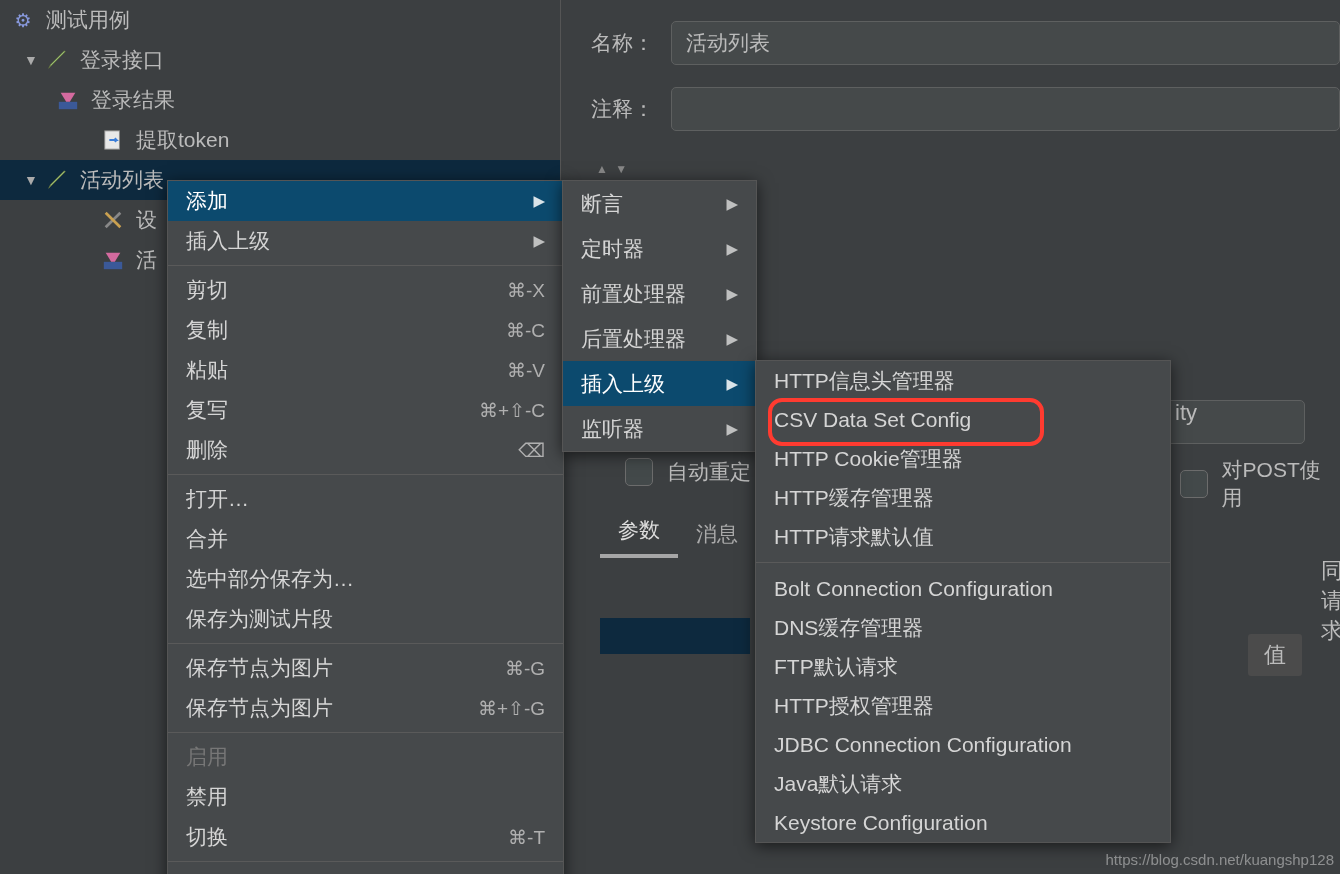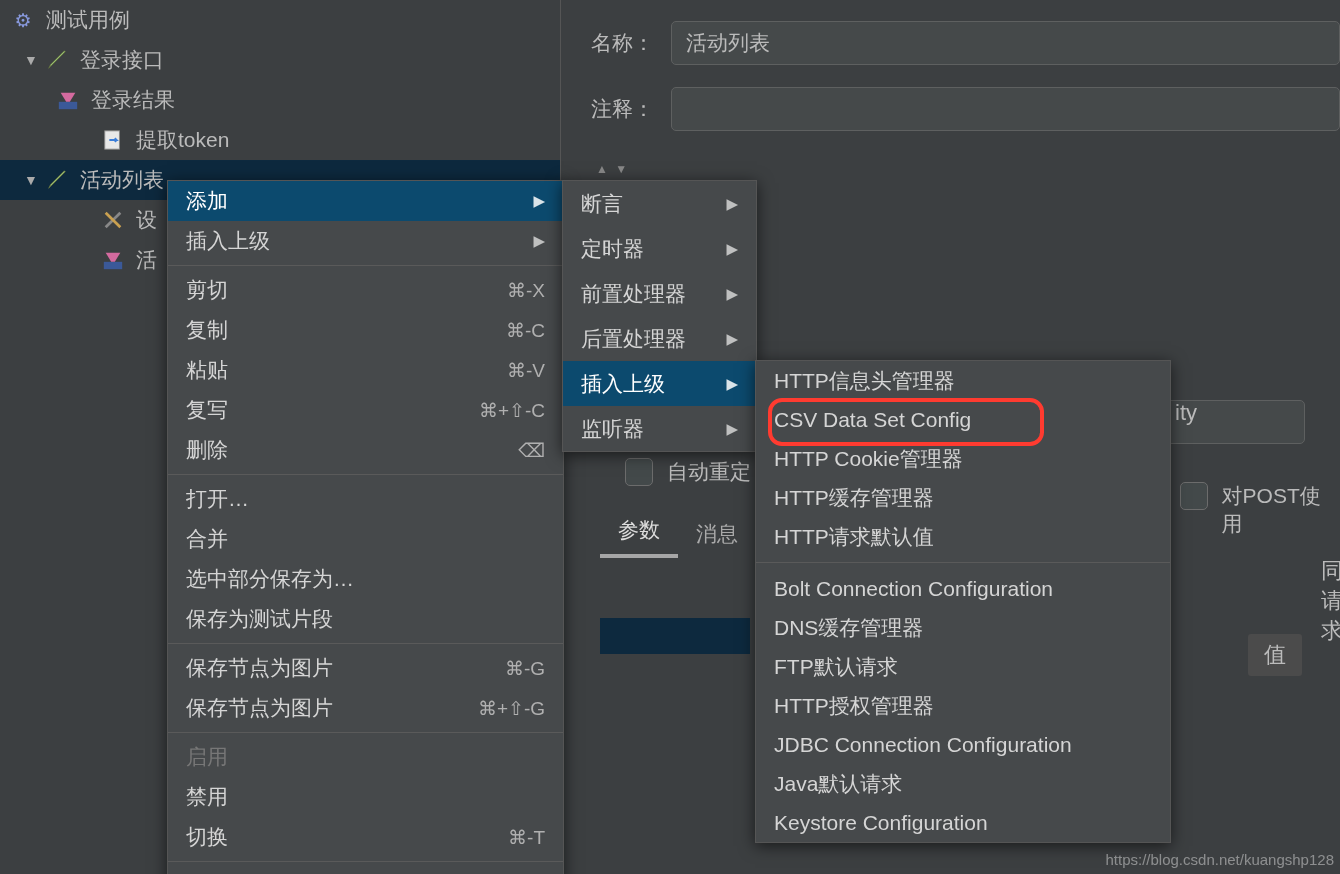--- a/index.html
+++ b/index.html
@@ -20,21 +20,21 @@
 .form-input { flex: 1; height: 44px; background: #45494a; border: 1px solid #5e6060; border-radius: 5px; color: #bbb; padding: 0 14px; font-size: 21px; }
 
 .collapse-indicator { position:absolute; left:596px; top:162px; color:#888; font-size:12px; letter-spacing:2px; }
 .server-row { display: flex; align-items: center; margin-top: 110px; padding-left: 20px; }
 .checkbox-box { width: 28px; height: 28px; border: 1px solid #6c6c6c; border-radius: 5px; background: #43494a; margin-right: 14px; }
 .server-label { margin-right: 14px; }
 .server-input { height: 44px; background: #45494a; border: 1px solid #5e6060; border-radius: 5px; color: #bbb; padding: 0 14px; font-size: 21px; }
 
 .priority-text { position: absolute; left: 1175px; top: 400px; color: #bbb; font-size: 22px; }
 .checkbox-row2 { position: absolute; left: 625px; top: 458px; display: flex; align-items: center; }
-.checkbox-row3 { position: absolute; left: 1180px; top: 482px; display: flex; align-items: flex-start; }
+.checkbox-row3 { position: absolute; left: 1180px; top: 456px; display: flex; align-items: center; }
 
 .tabs { position: absolute; left: 600px; top: 512px; display: flex; height: 46px; align-items: flex-end; }
 .tab { padding: 10px 18px; color: #aaa; cursor: pointer; }
 .tab.active { color: #ddd; border-bottom: 4px solid #a6a6a6; }
 
 .row-label-right { position: absolute; left: 1282px; top: 556px; font-size: 22px; margin-left: 39px; }
 .value-header { position: absolute; left: 1248px; top: 634px; font-size: 22px; background: #4b4b4b; padding: 6px 16px; border-radius: 3px;}
 .empty-row { position: absolute; left: 600px; top: 618px; width: 150px; height: 36px; background: #0d293e; }
 
 

